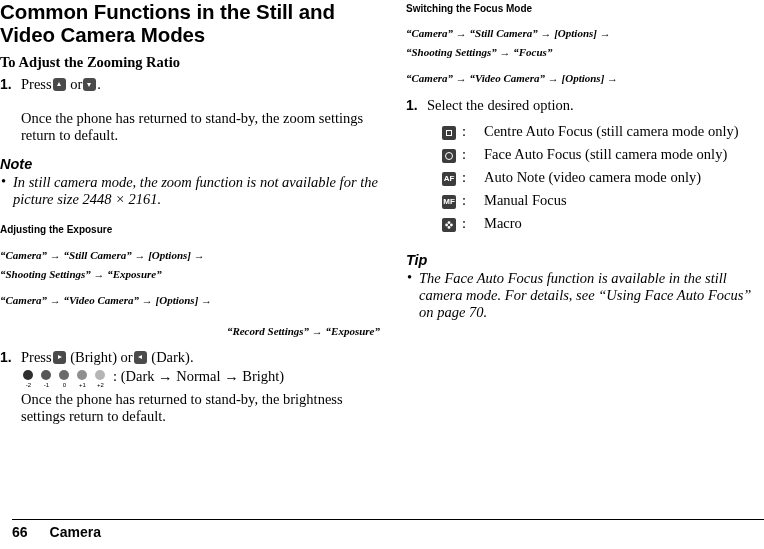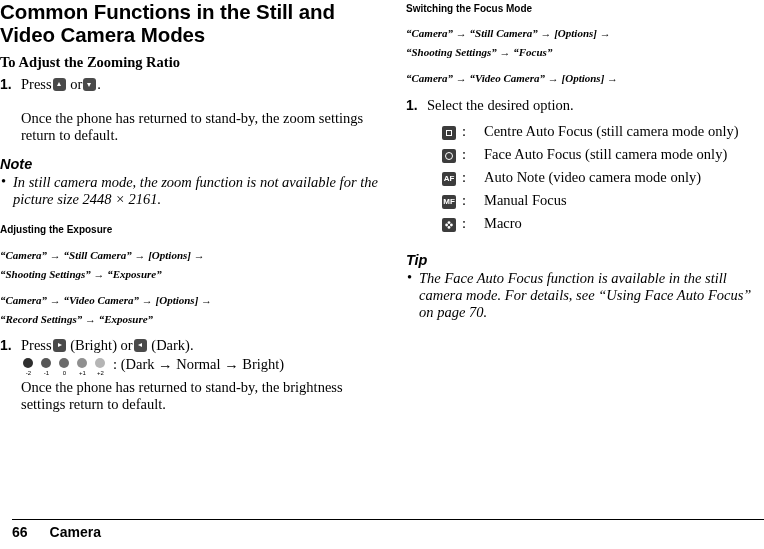--- a/index.html
+++ b/index.html
@@ -306,21 +306,21 @@
       <span class="dot">•</span>
       <span>In still camera mode, the zoom function is not available for the picture size 2448 × 2161.</span>
     </div>
 
     <h2 class="section">Adjusting the Exposure</h2>
 
     <div class="bold-italic">“Camera” → “Still Camera” → [Options] →</div>
     <div class="bold-italic" style="margin-top:0;">“Shooting Settings” → “Exposure”</div>
 
     <div class="bold-italic">“Camera” → “Video Camera” → [Options] →</div>
-    <div class="bold-italic" style="margin-top:0;">“Record Settings” → “Exposure”</div>
+    <div class="bold-italic" style="margin-top:12px;text-align:right;">“Record Settings” → “Exposure”</div>
 
     <ul class="numlist" style="margin-top:8px;">
       <li>
         <span class="num">1.</span>
         <span>Press</span><span class="key right"></span> <span>(Bright) or</span><span class="key left"></span> <span>(Dark).</span>
       </li>
     </ul>
 
     <div class="expo-row">
       <span class="expo-icons">

